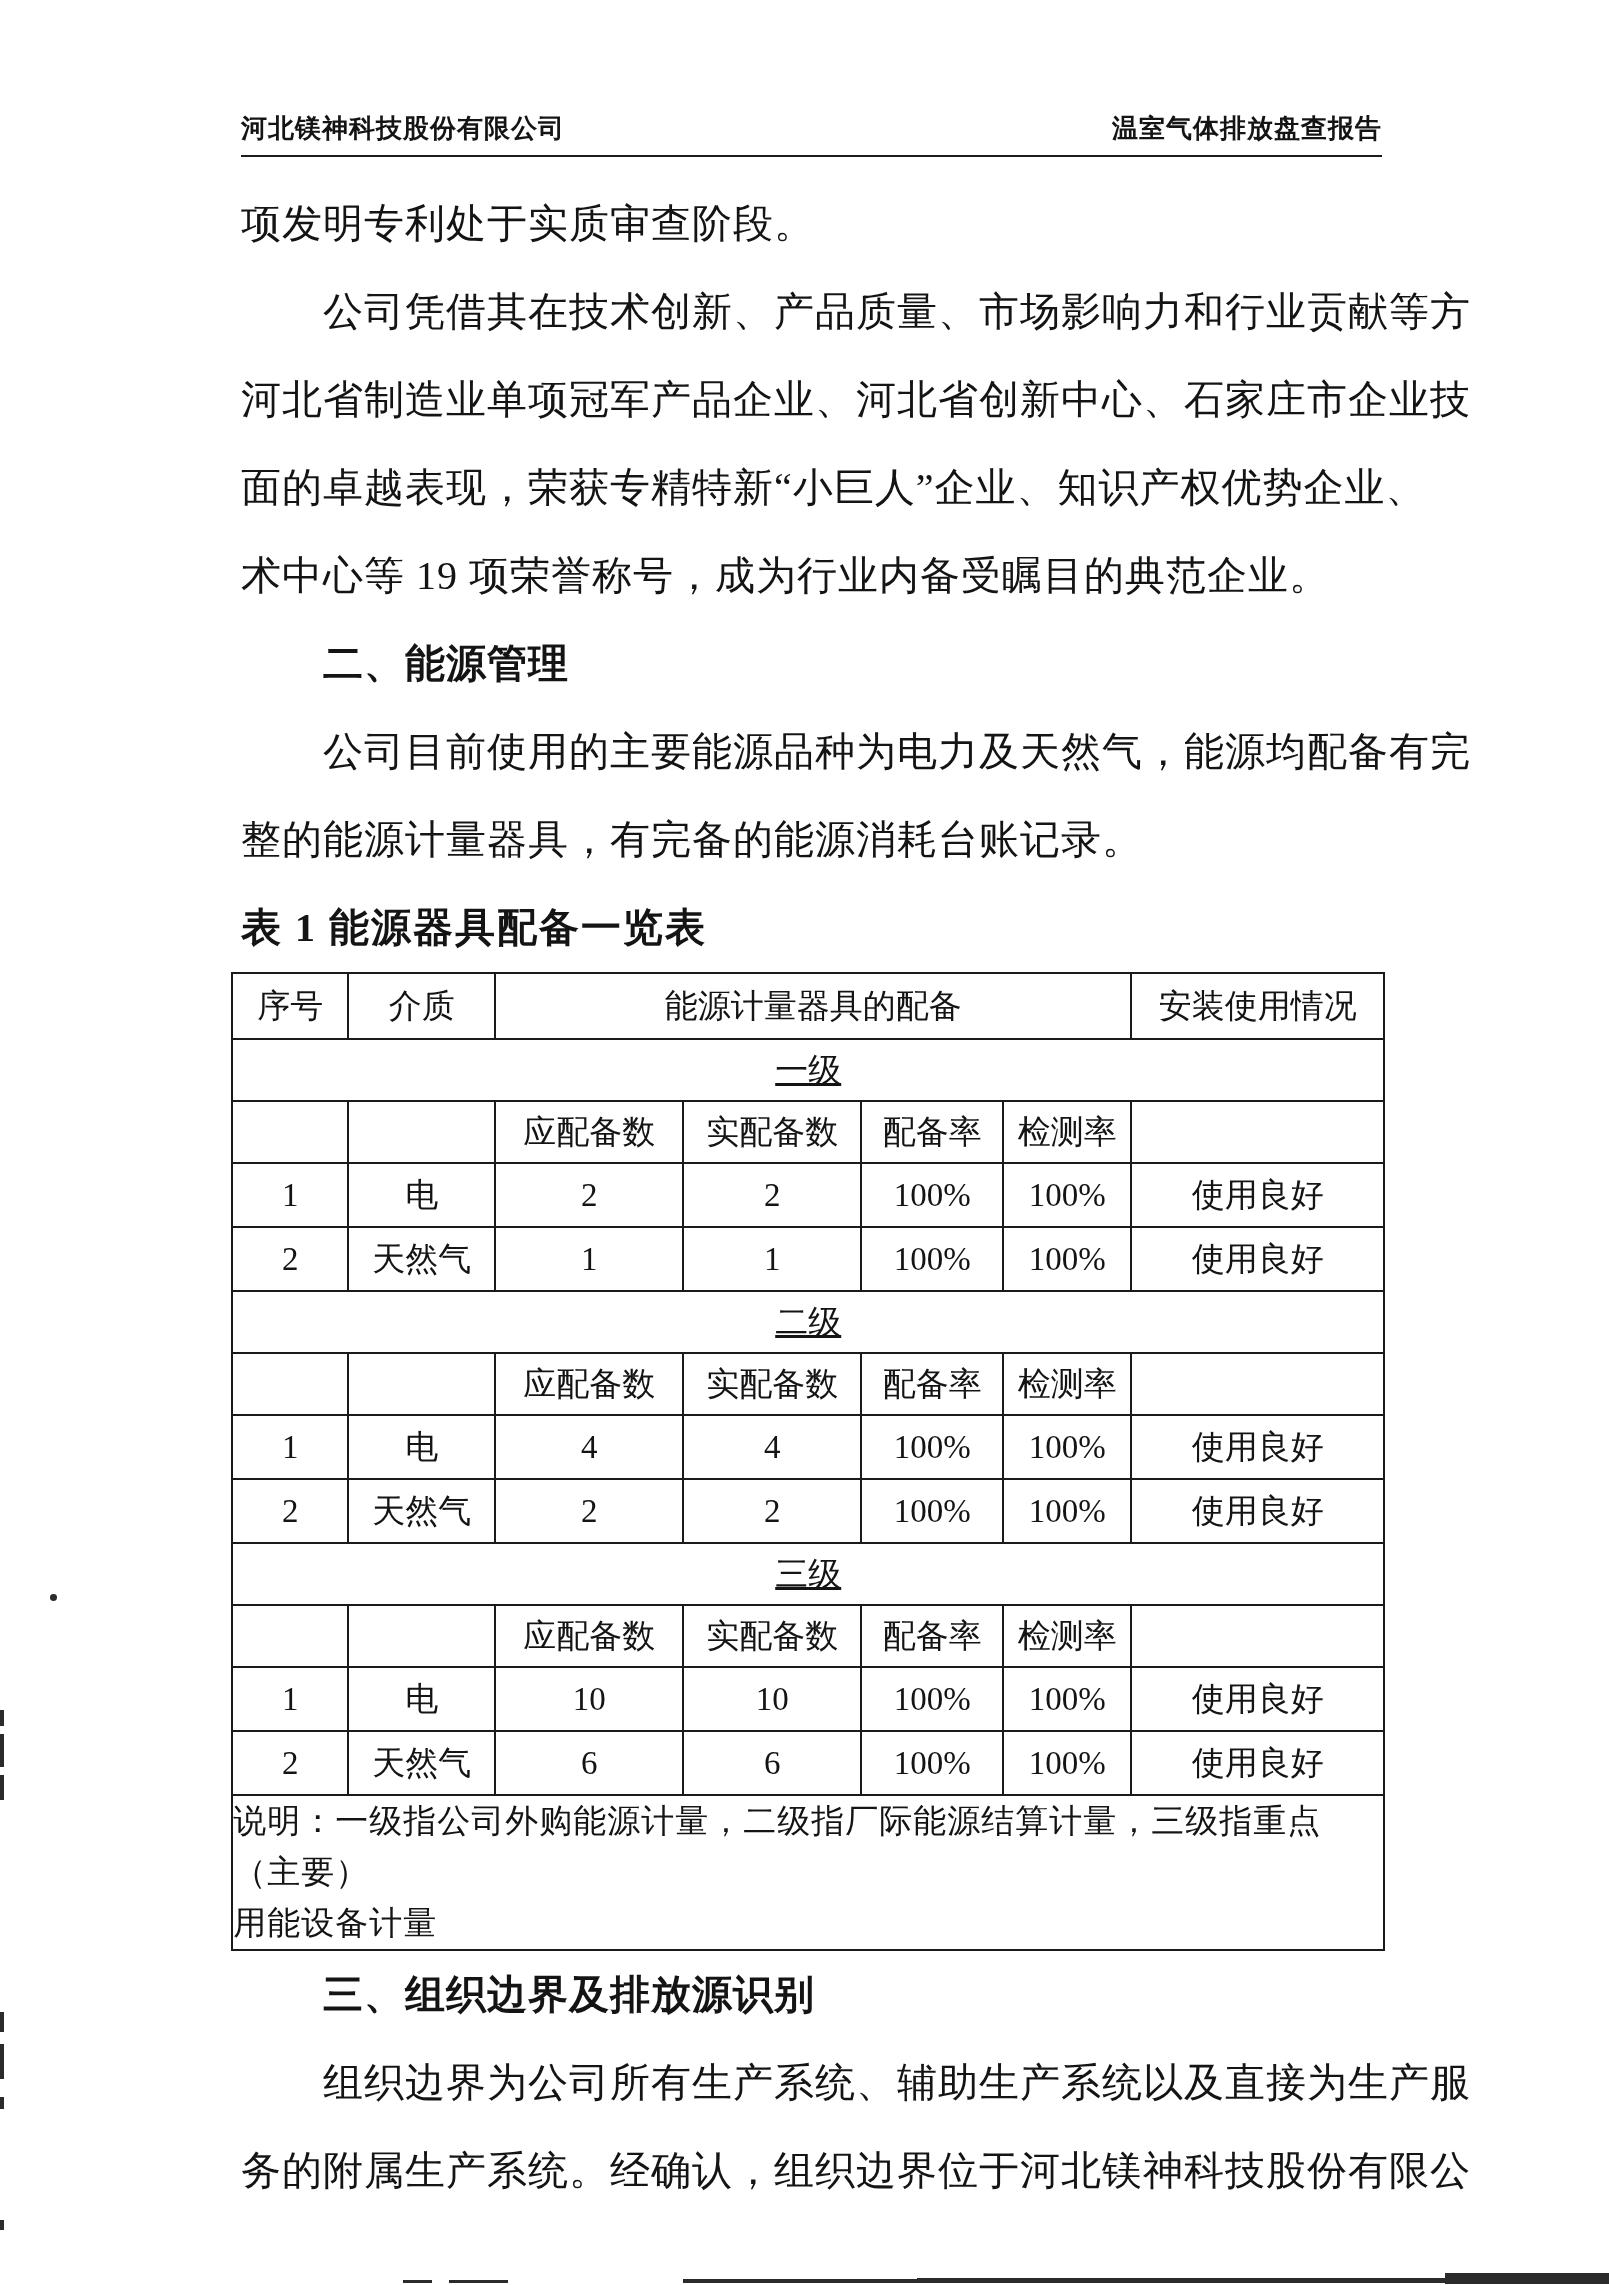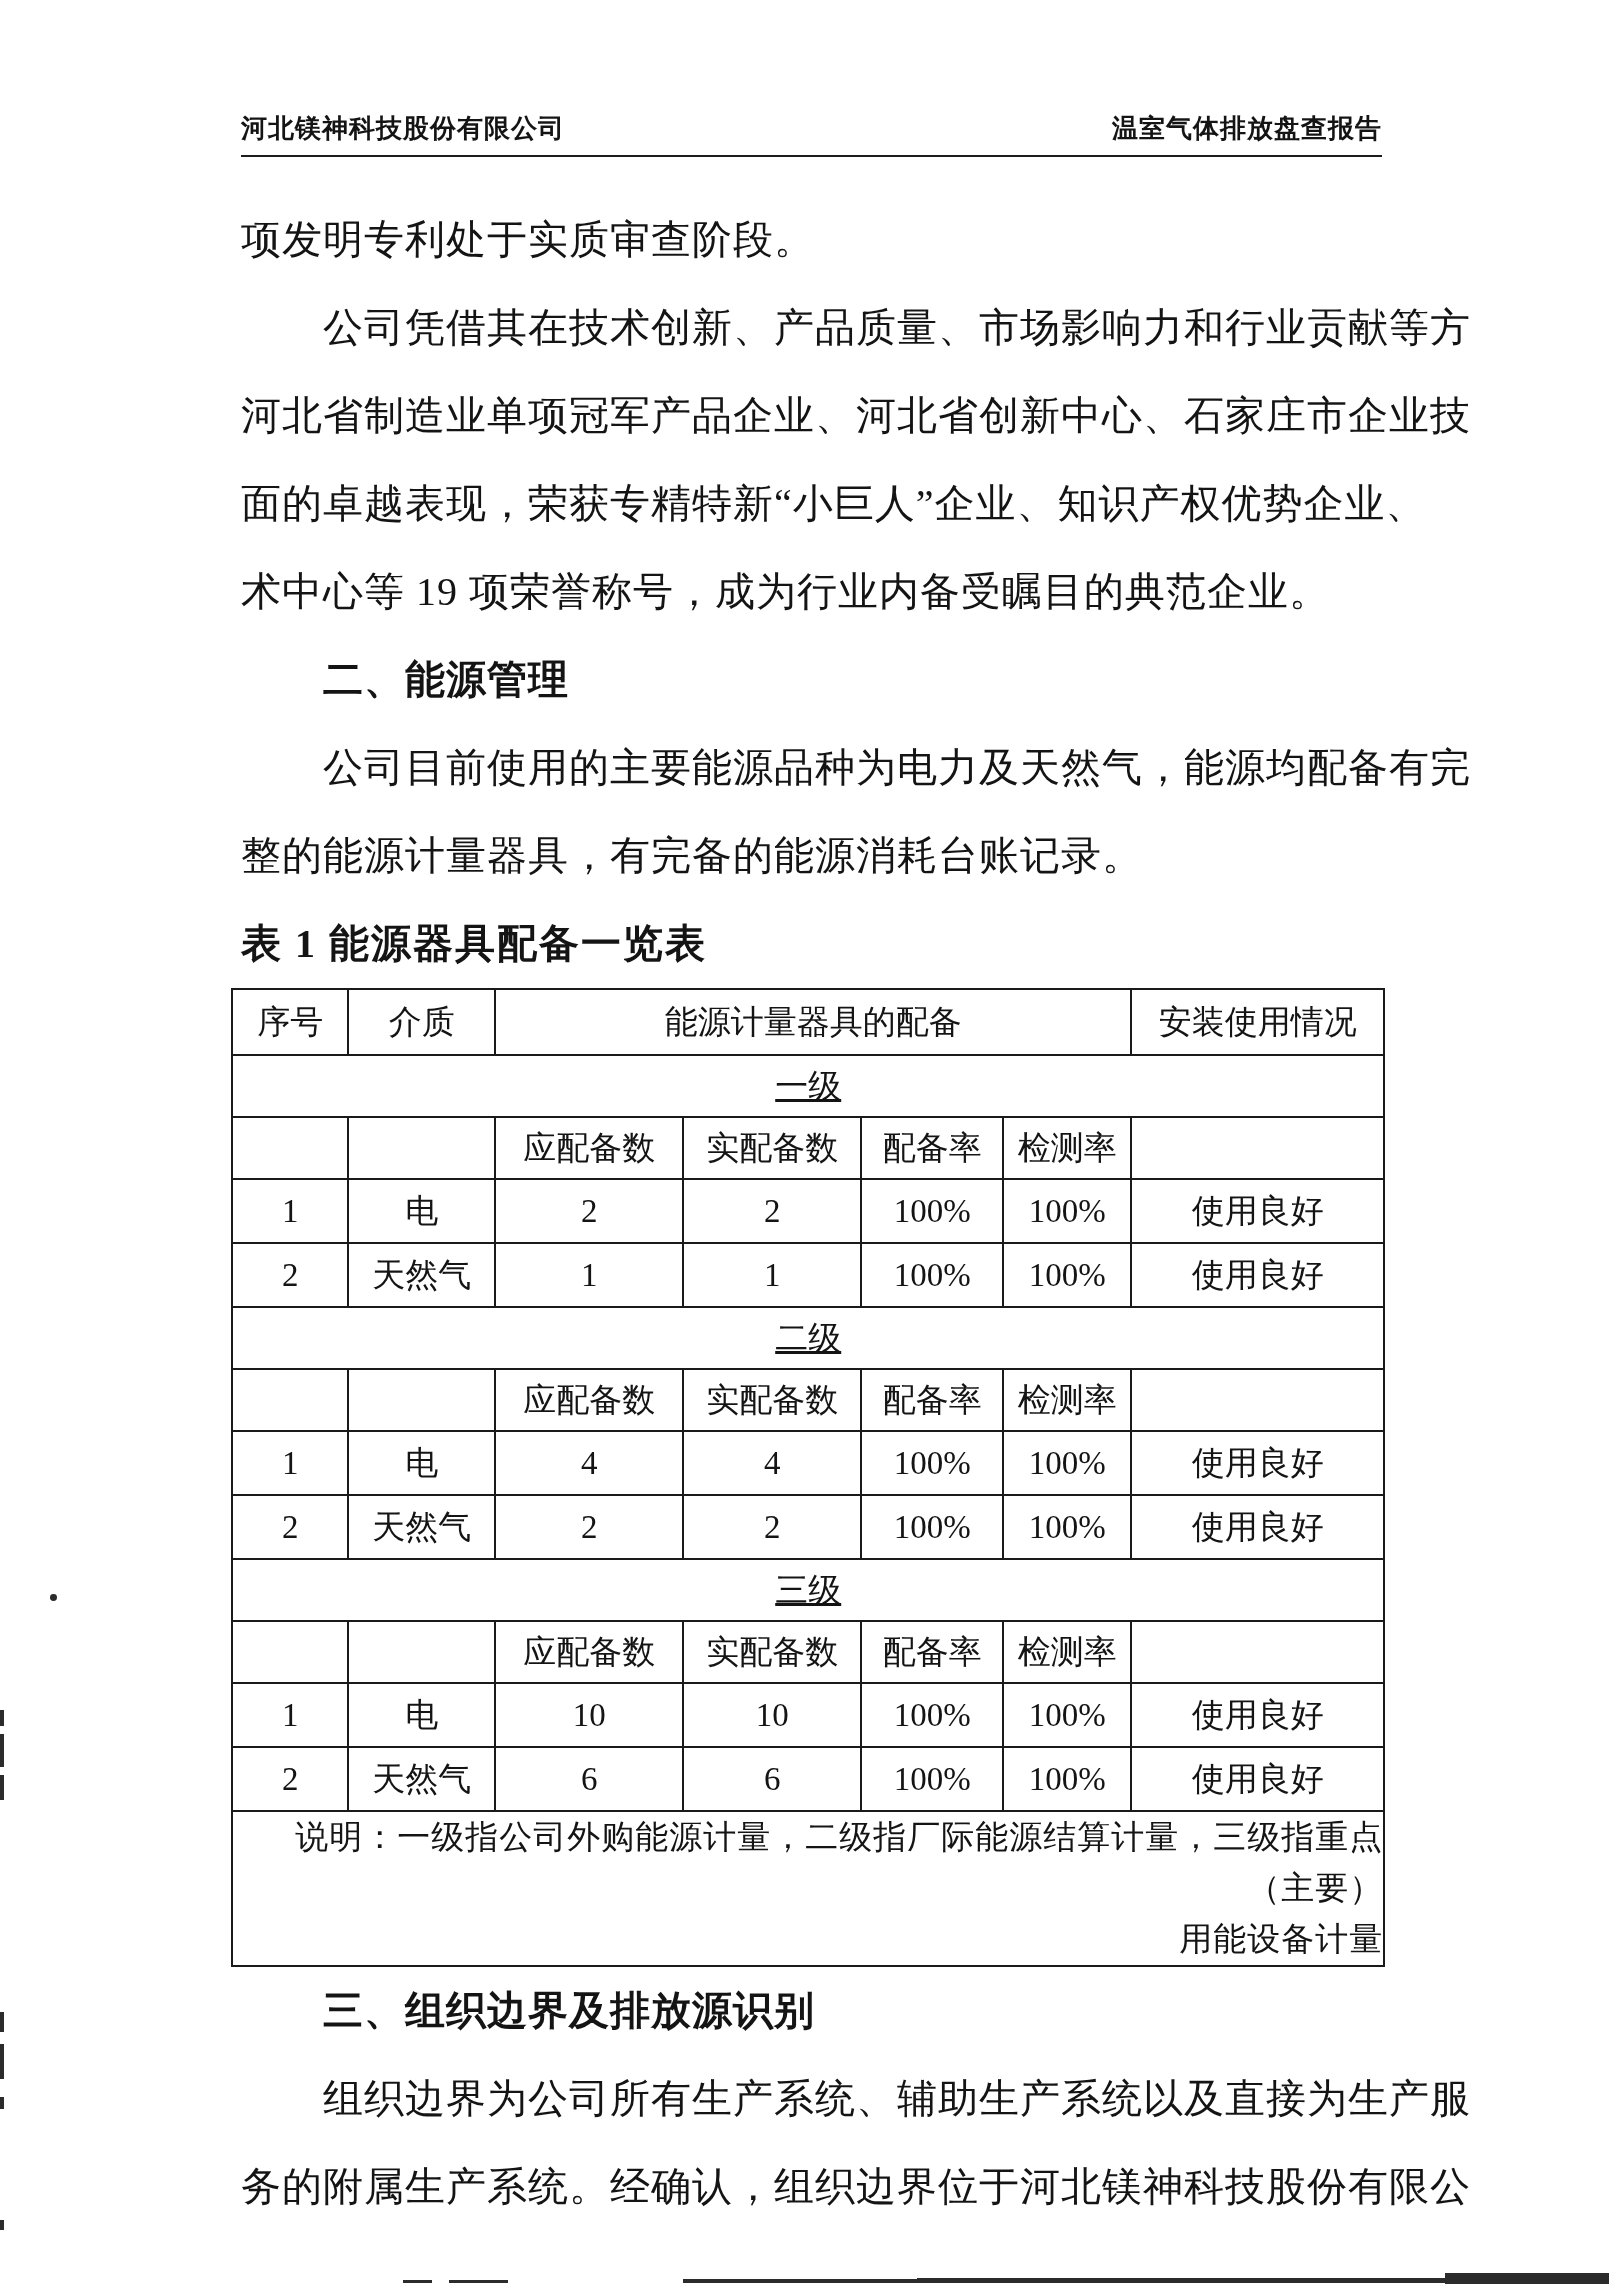--- a/index.html
+++ b/index.html
@@ -15,21 +15,21 @@
   
   .doc-header{
     position:absolute;left:241px;top:111px;width:1141px;
     display:flex;justify-content:space-between;align-items:center;
     font-size:26px;font-weight:700;letter-spacing:1px;
     padding-bottom:8.8px;
     border-bottom:2.9px solid #1c1c1c;
   }
   
   .content{
-    position:absolute;left:241px;top:196px;width:1141px;
+    position:absolute;left:241px;top:180px;width:1141px;
   }
   .line{
     height:88px;line-height:88px;
     font-size:40px;letter-spacing:1px;
     white-space:nowrap;
     text-align:justify;
   }
   .line.fill{text-align-last:justify;}
   .line.indent{padding-left:82px;}
   .line.bold{font-weight:700;}
@@ -47,21 +47,21 @@
   table.energy td{
     border:2px solid #1a1a1a;
     text-align:center;vertical-align:middle;
     padding:0;overflow:hidden;
   }
   .r-head td{height:64px;}
   .r-level td{height:60px;border-top:2.9px solid #111;border-bottom:2.9px solid #111;text-decoration:underline;}
   .r-sub td{height:60px;}
   .r-data td{height:62px;}
   .r-note td{height:109px;border-top:2.9px solid #111;}
-  .r-note .note-line{line-height:51px;text-align:right;letter-spacing:1px;}
+  .r-note .note-line{line-height:51px;text-align:left;letter-spacing:1px;}
   
   .art{position:absolute;background:#2b2b2b;}
 </style>
 </head>
 <body>
 
 <div class="page">
 
   <div class="doc-header">
     <span>河北镁神科技股份有限公司</span>

